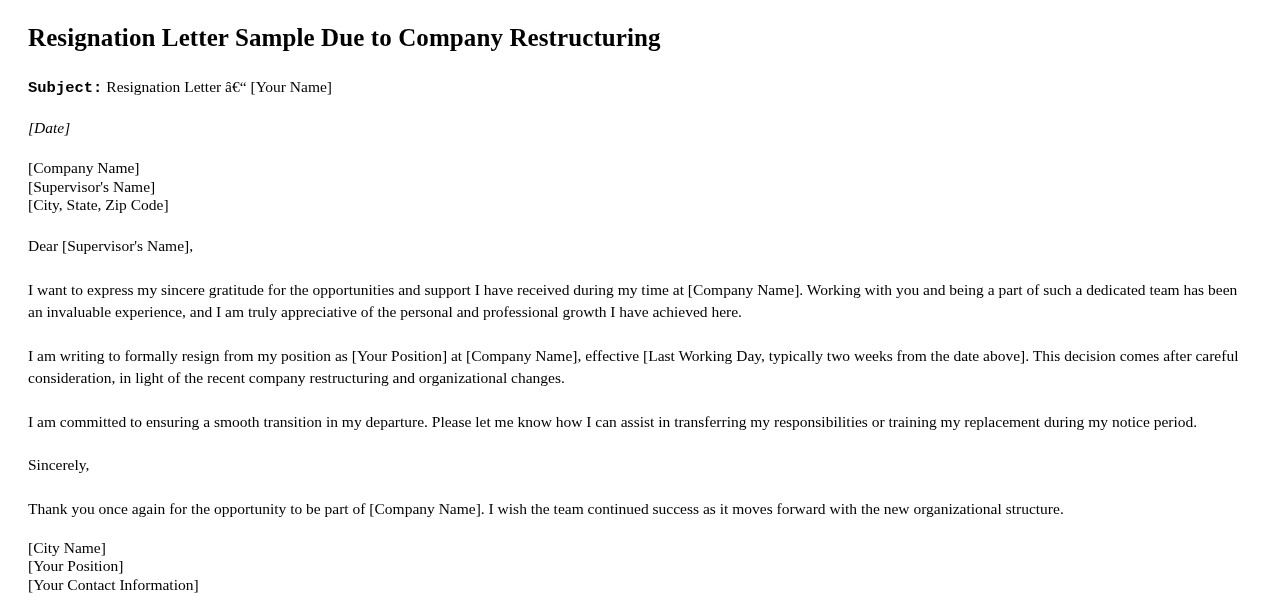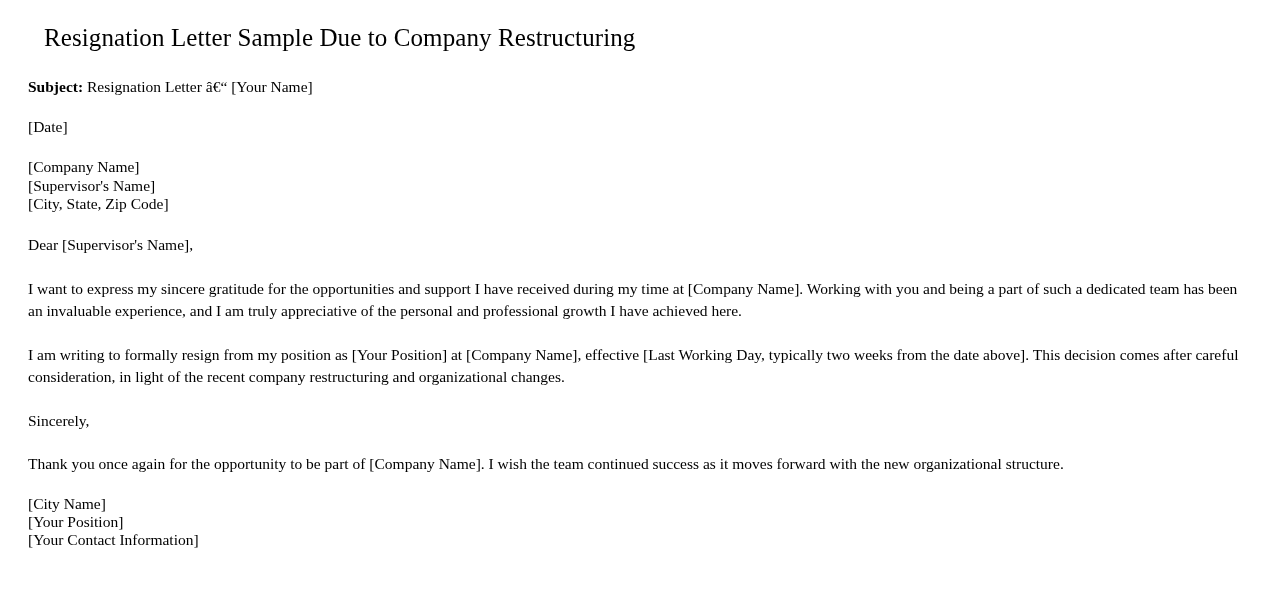--- a/index.html
+++ b/index.html
@@ -15,53 +15,55 @@
     overflow: hidden;
   }
   .page {
     padding: 22px 30px 0 28px;
     box-sizing: border-box;
     width: 1278px;
   }
   h1.doc-title {
     font-family: "Liberation Serif", serif;
     font-size: 25px;
-    font-weight: normal;
-    margin: 0 0 0 16px;
+    font-weight: bold;
+    margin: 0 0 0 0;
     padding: 0;
     line-height: 1.3;
     letter-spacing: 0.1px;
   }
   .para {
     font-size: 15.5px;
     line-height: 1.45;
     margin: 0;
     padding: 0;
     max-width: 1220px;
   }
   .block-gap {
     margin-top: 21px;
   }
   .small-gap {
     margin-top: 18px;
+    font-style: italic;
   }
   .addr-line {
     font-size: 15.5px;
     line-height: 1.18;
     margin: 0;
     padding: 0;
   }
   .addr-block {
     margin-top: 20px;
   }
   .sig-block {
     margin-top: 19px;
   }
   b, .bold {
     font-weight: bold;
+    font-family: Liberation Mono, monospace;
   }
 </style>
 </head>
 <body>
 
 <div class="page">
 
   <h1 class="doc-title">Resignation Letter Sample Due to Company Restructuring</h1>
 
   <p class="para block-gap"><span class="bold">Subject:</span> <span>Resignation Letter â€“ [Your Name]</span></p>
@@ -73,20 +75,21 @@
     <p class="addr-line">[Supervisor's Name]</p>
     <p class="addr-line">[City, State, Zip Code]</p>
   </div>
 
   <p class="para block-gap">Dear [Supervisor's Name],</p>
 
   <p class="para block-gap">I want to express my sincere gratitude for the opportunities and support I have received during my time at [Company Name]. Working with you and being a part of such a dedicated team has been an invaluable experience, and I am truly appreciative of the personal and professional growth I have achieved here.</p>
 
   <p class="para block-gap">I am writing to formally resign from my position as [Your Position] at [Company Name], effective [Last Working Day, typically two weeks from the date above]. This decision comes after careful consideration, in light of the recent company restructuring and organizational changes.</p>
 
+  <p class="para block-gap">I am committed to ensuring a smooth transition in my departure. Please let me know how I can assist in transferring my responsibilities or training my replacement during my notice period.</p>
 
   <p class="para block-gap">Sincerely,</p>
 
   <p class="para block-gap">Thank you once again for the opportunity to be part of [Company Name]. I wish the team continued success as it moves forward with the new organizational structure.</p>
 
   <div class="sig-block">
     <p class="addr-line">[City Name]</p>
     <p class="addr-line">[Your Position]</p>
     <p class="addr-line">[Your Contact Information]</p>
   </div>

